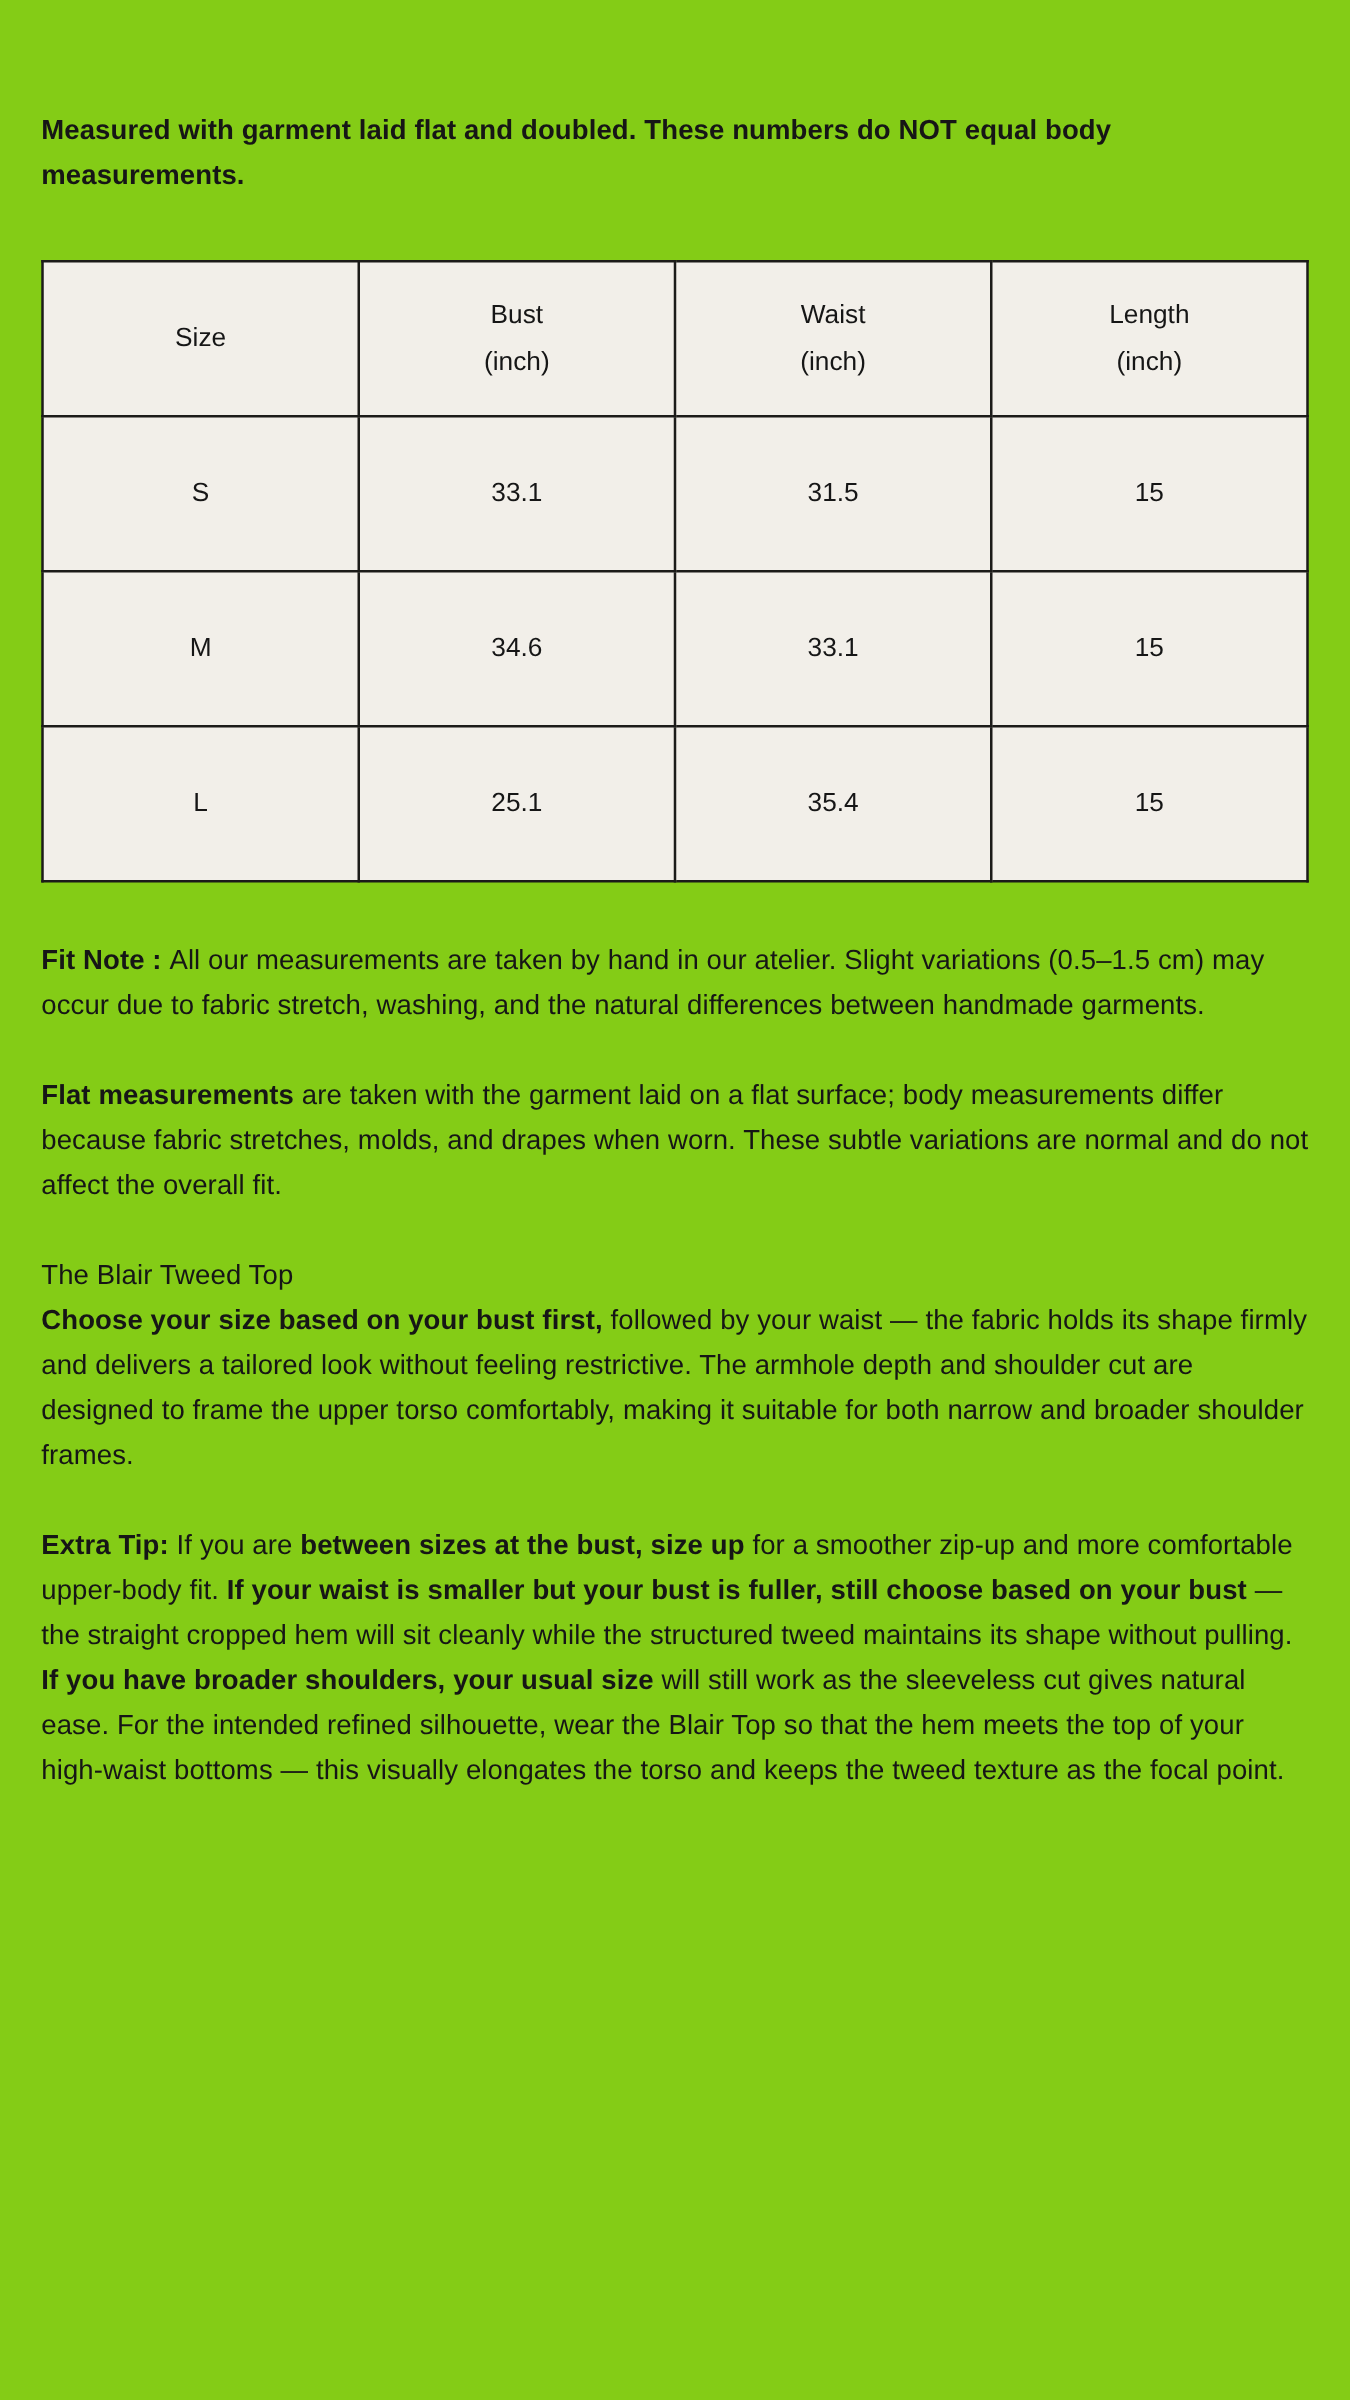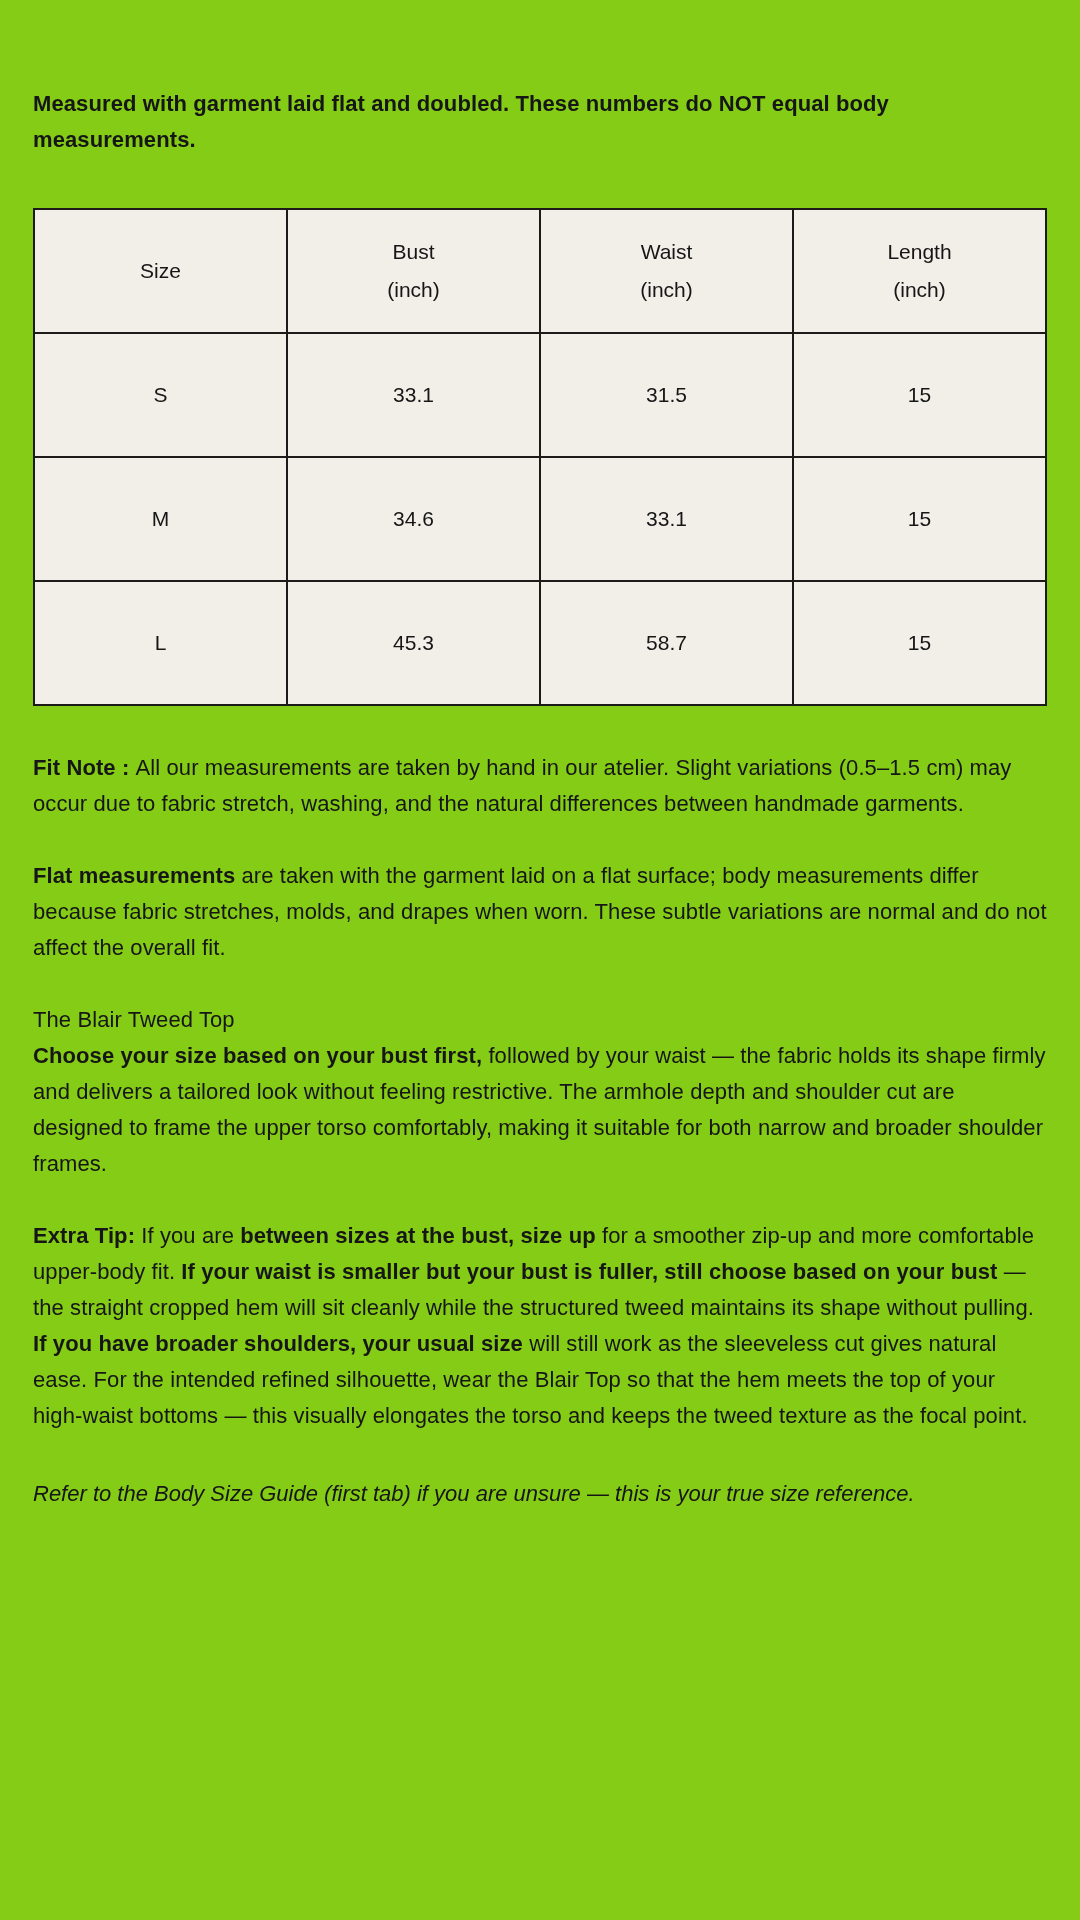--- a/index.html
+++ b/index.html
@@ -90,30 +90,29 @@
           <td>15</td>
         </tr>
         <tr>
           <td>M</td>
           <td>34.6</td>
           <td>33.1</td>
           <td>15</td>
         </tr>
         <tr>
           <td>L</td>
-          <td>45.3</td>
-          <td>58.7</td>
+          <td>25.1</td>
+          <td>35.4</td>
           <td>15</td>
         </tr>
       </tbody>
     </table>
 
   <p class="para first-after-table"><span class="b">Fit Note : </span><span>All our measurements are taken by hand in our atelier. Slight variations (0.5–1.5 cm) may occur due to fabric stretch, washing, and the natural differences between handmade garments.</span></p>
 
   <p class="para"><span class="b">Flat measurements</span><span> are taken with the garment laid on a flat surface; body measurements differ because fabric stretches, molds, and drapes when worn. These subtle variations are normal and do not affect the overall fit.</span></p>
 
   <p class="para"><span>The Blair Tweed Top</span><br><span><span class="b">Choose your size based on your bust first,</span><span> followed by your waist — the fabric holds its shape firmly and delivers a tailored look without feeling restrictive. The armhole depth and shoulder cut are designed to frame the upper torso comfortably, making it suitable for both narrow and broader shoulder frames.</span></span></p>
 
   <p class="para"><span class="b">Extra Tip:</span><span> If you are </span><span class="b">between sizes at the bust, size up</span><span> for a smoother zip-up and more comfortable upper-body fit. </span><span class="b">If your waist is smaller but your bust is fuller, still choose based on your bust</span><span> — the straight cropped hem will sit cleanly while the structured tweed maintains its shape without pulling. </span><span class="b">If you have broader shoulders, your usual size</span><span> will still work as the sleeveless cut gives natural ease. For the intended refined silhouette, wear the Blair Top so that the hem meets the top of your high-waist bottoms — this visually elongates the torso and keeps the tweed texture as the focal point.</span></p>
 
-  <p class="footer-note">Refer to the Body Size Guide (first tab) if you are unsure — this is your true size reference.</p>
 
 </div>
 
 </body></html>

